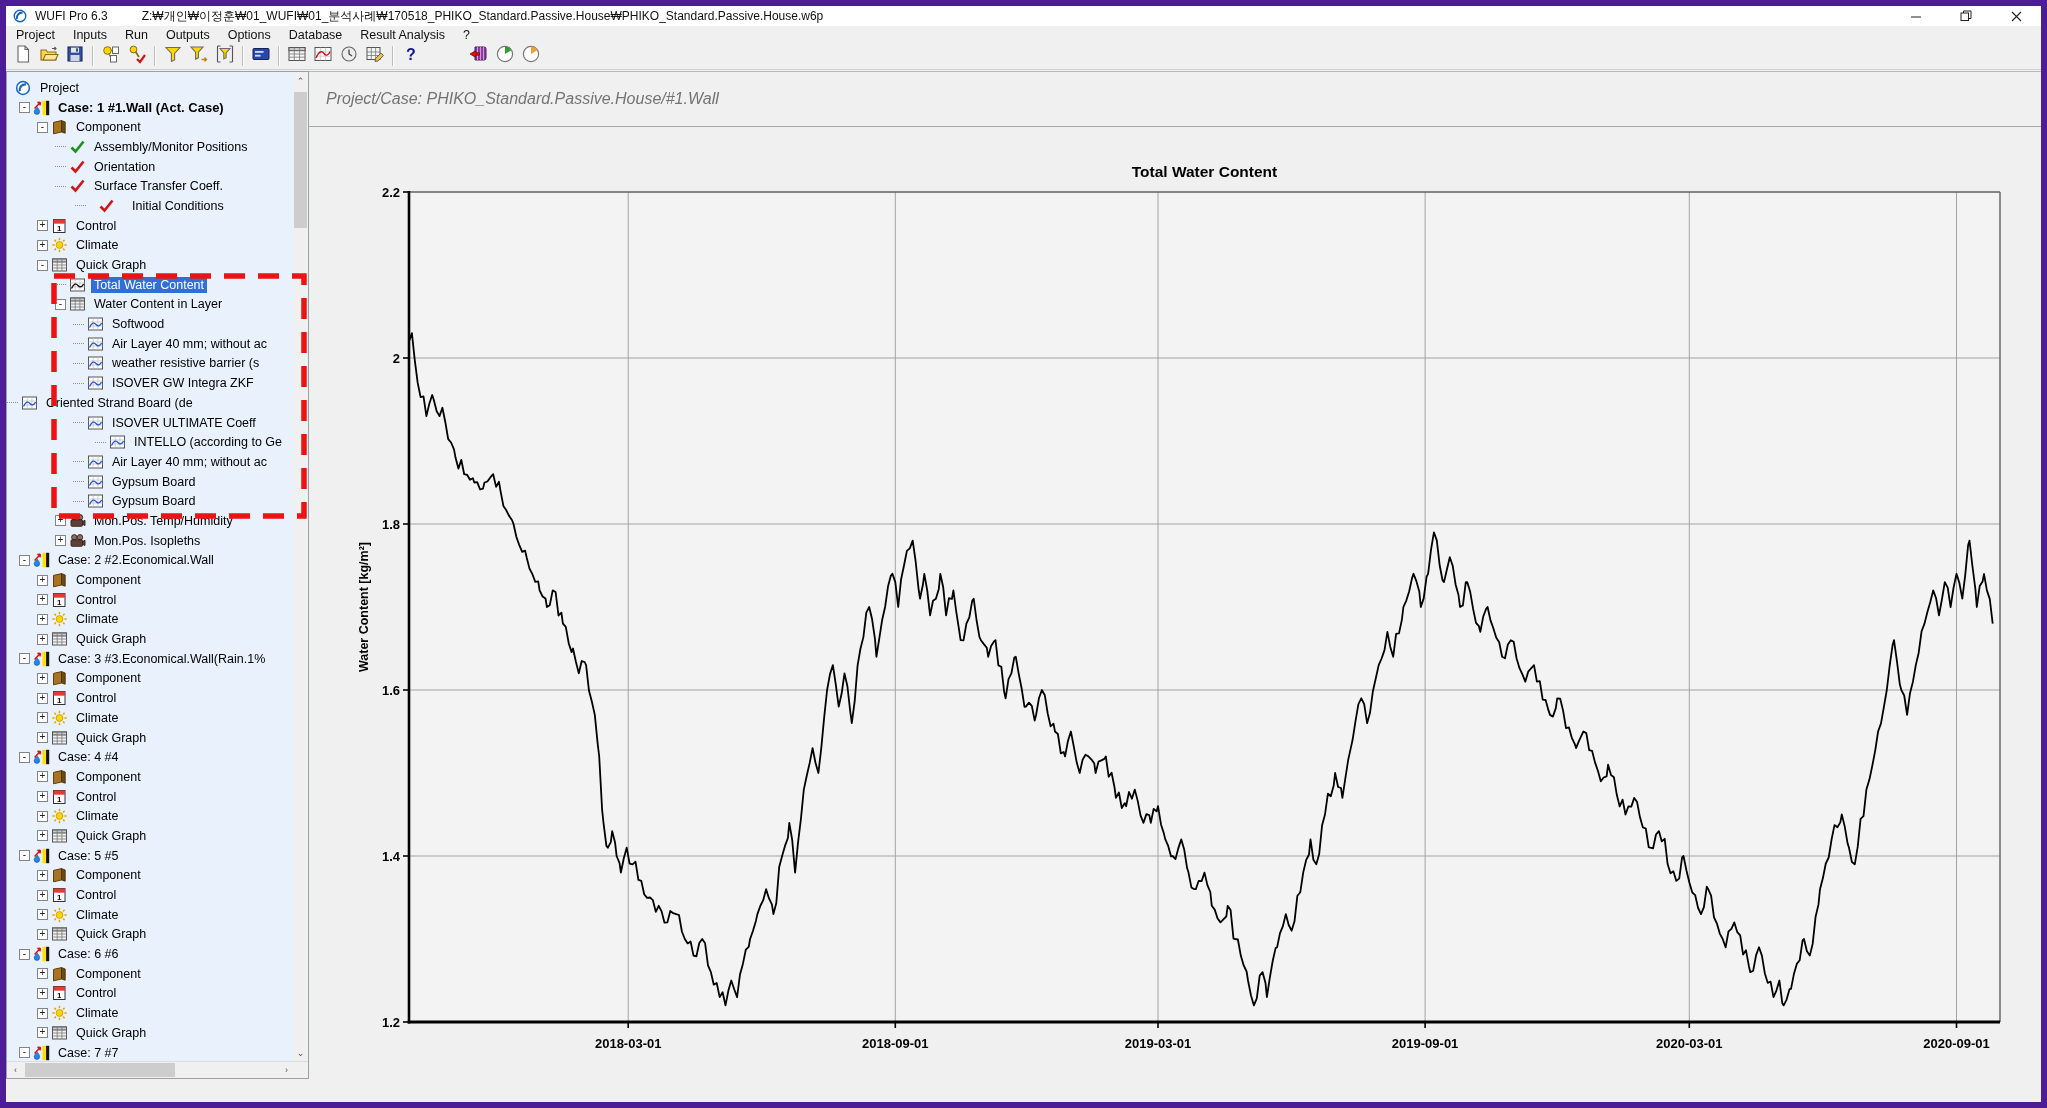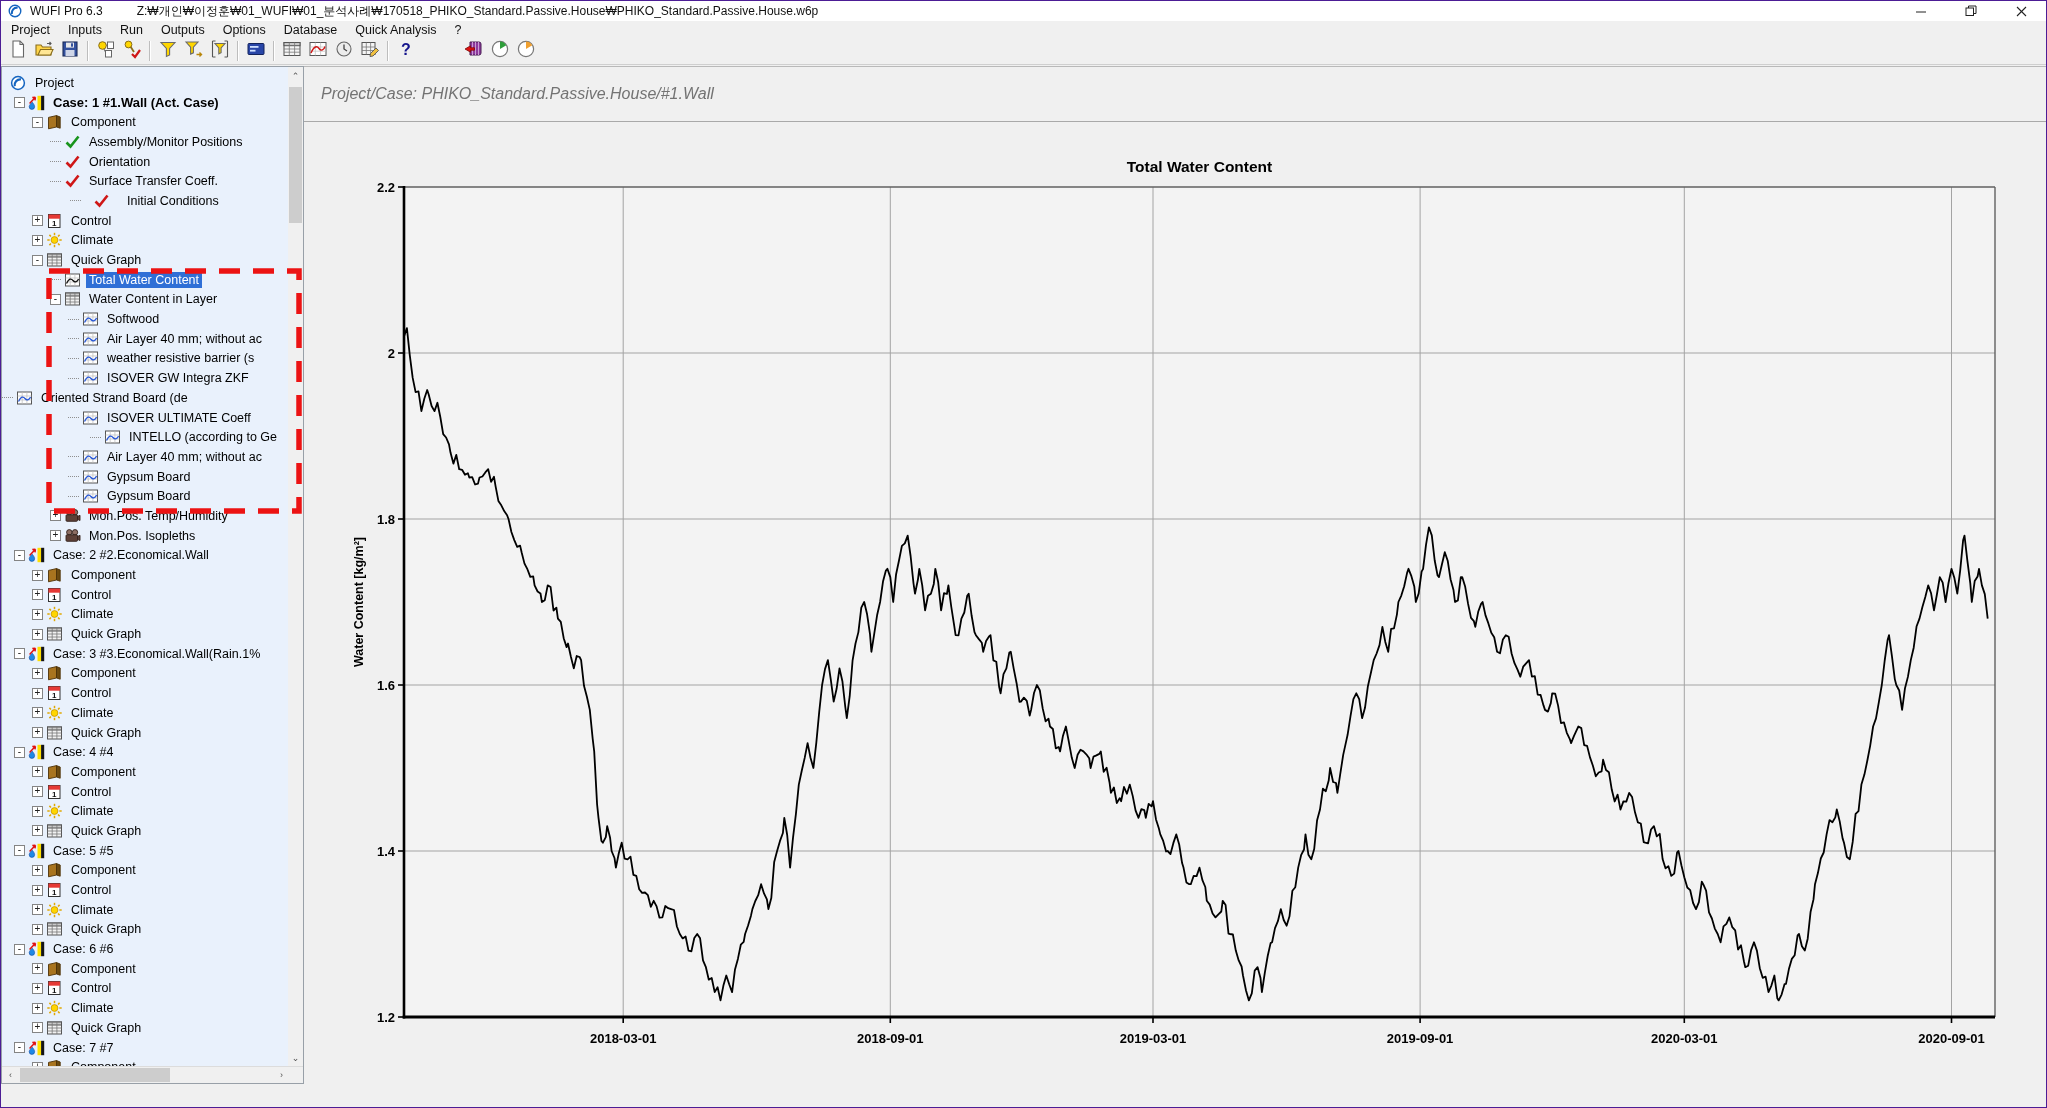--- a/index.html
+++ b/index.html
@@ -1,19 +1,19 @@
 <!DOCTYPE html>
 <html><head>
 <meta charset="utf-8">
 <style>
   * { box-sizing: border-box; margin: 0; padding: 0; }
   html,body { width:2047px; height:1108px; overflow:hidden;
     font-family:"Liberation Sans", sans-serif; }
   #win { position:relative; width:2047px; height:1108px; background:#f0f0f0;
-    border:1px solid #4c1d95; }
+    border:6px solid #4c1d95; }
 
   
   #titlebar { height:20px; background:#ffffff; display:flex; align-items:center;
     font-size:12px; color:#111; }
   #titlebar .appicon { width:14px; height:14px; margin:0 8px 0 7px; }
   #titlebar .tapp { margin-right:34px; }
   #titlebar .tpath { flex:1; white-space:nowrap; overflow:hidden; }
   .winbtns { display:flex; height:100%; }
   .winbtn { width:50px; height:100%; display:flex; align-items:center; justify-content:center;
     color:#222; font-size:12px; }
@@ -116,21 +116,21 @@
     </span>
   </div>
 
   <div id="menubar">
       <span class="menu-item">Project</span>
       <span class="menu-item">Inputs</span>
       <span class="menu-item">Run</span>
       <span class="menu-item">Outputs</span>
       <span class="menu-item">Options</span>
       <span class="menu-item">Database</span>
-      <span class="menu-item">Quick Analysis</span>
+      <span class="menu-item">Result Analysis</span>
       <span class="menu-item">?</span>
     </div>
 
   <div id="toolbar">
       <span class="tbtn">
         <span><svg viewBox="0 0 20 20">
             <path d="M5 2 h7 l3.5 3.5 V18 H5 Z" fill="#fff" stroke="#666" stroke-width="1.1"></path>
             <path d="M12 2 v3.5 h3.5" fill="none" stroke="#666" stroke-width="1.1"></path>
           </svg></span>
       </span>

